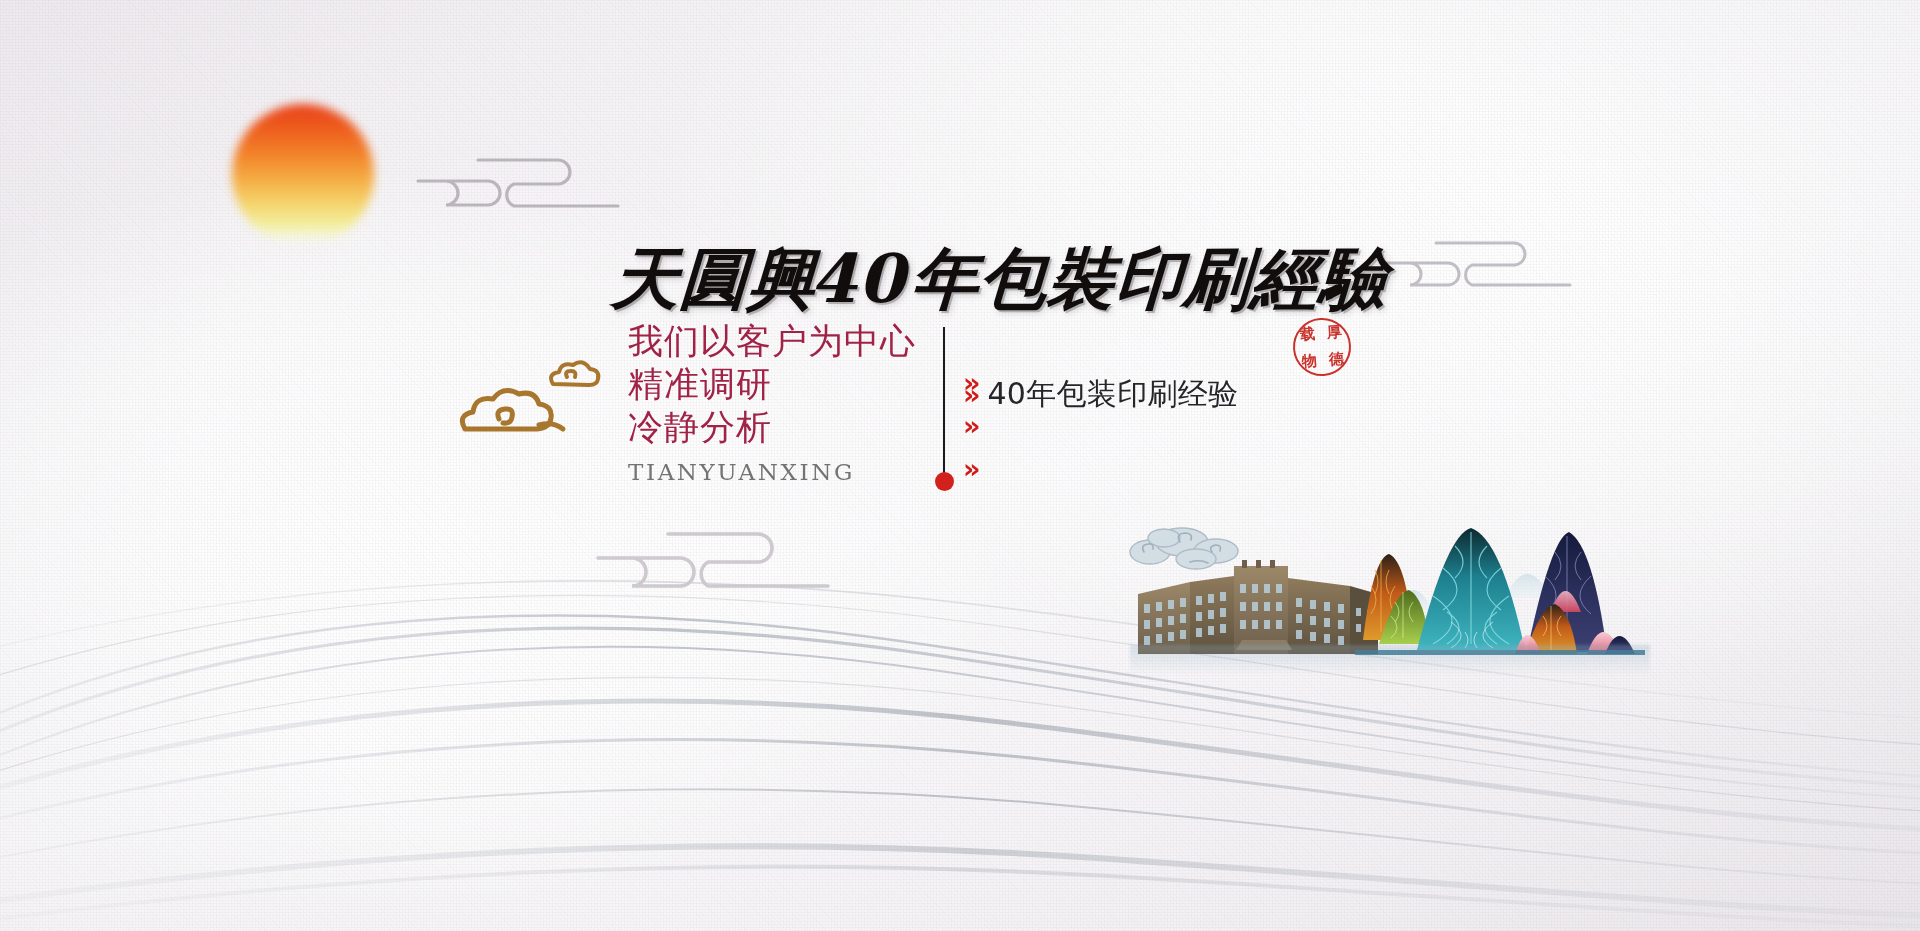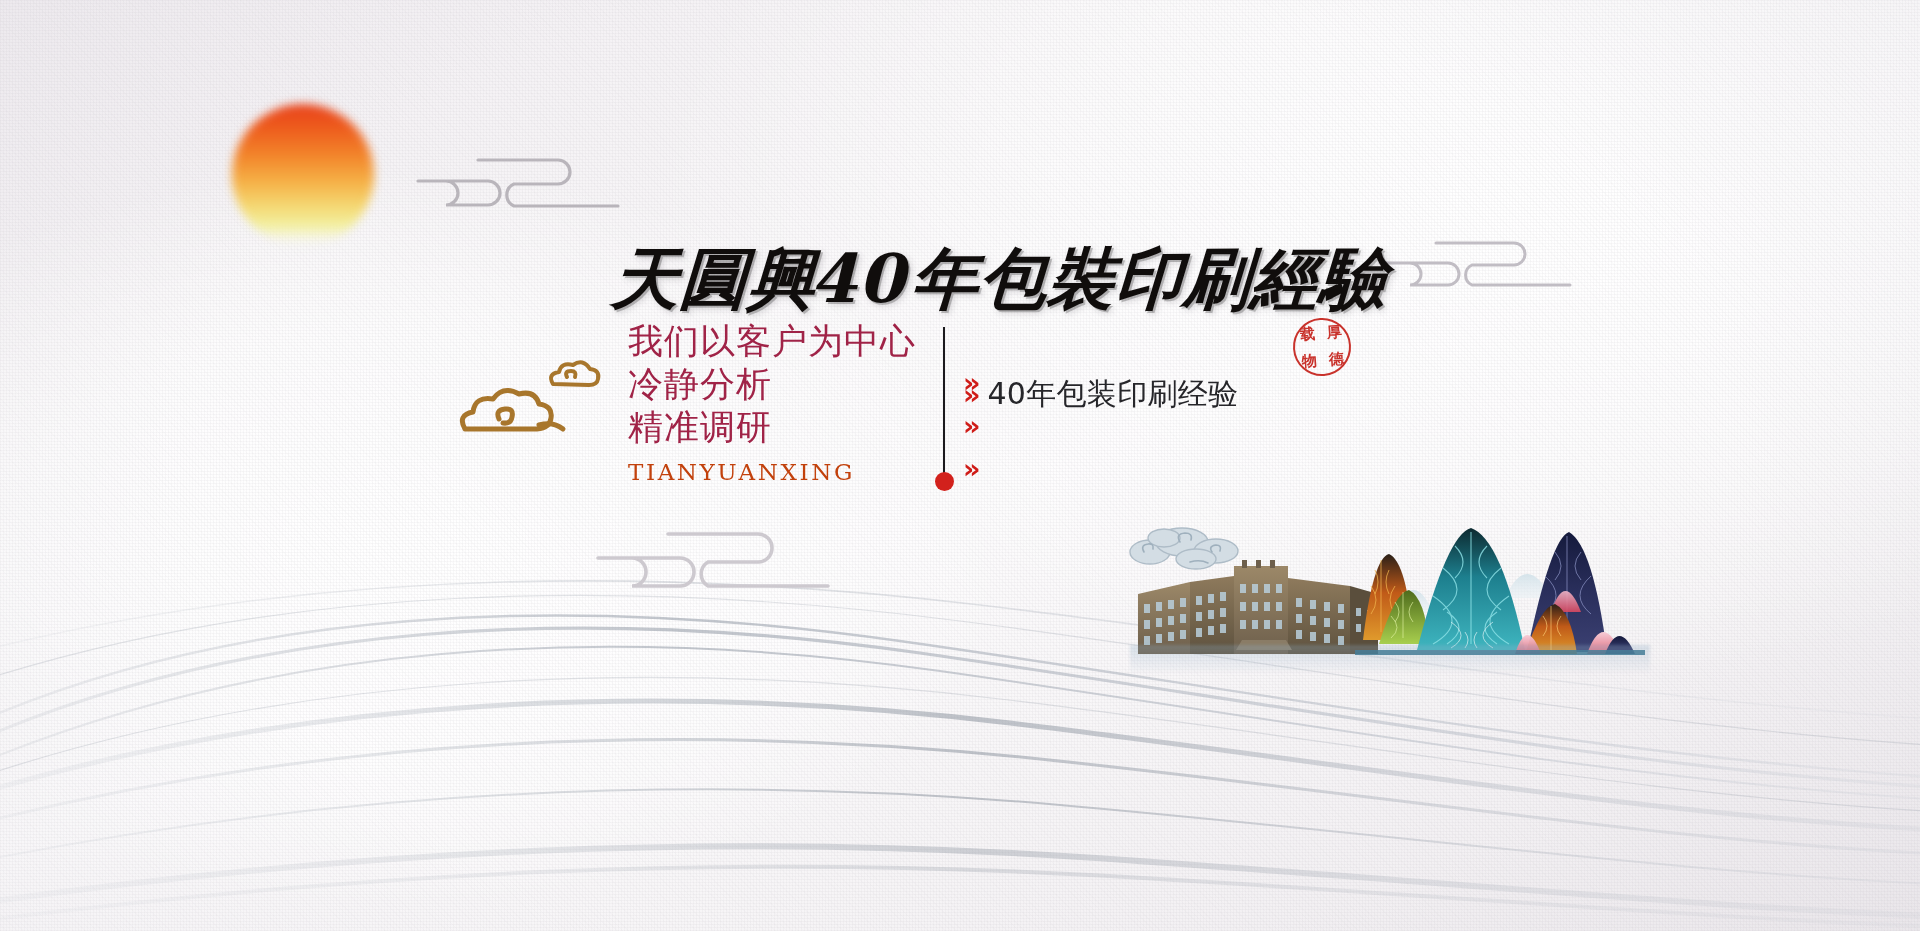--- a/index.html
+++ b/index.html
@@ -93,21 +93,21 @@
     line-height: 43px;
     color: #a02347;
     letter-spacing: 1px;
     white-space: nowrap;
   }
   .left-pinyin {
     margin-top: 10px;
     font-family: "DejaVu Serif", "Liberation Serif", serif;
     font-size: 23px;
     letter-spacing: 2.6px;
-    color: #c2410c;
+    color: #737373;
   }
 
   
   .divider-line {
     position: absolute;
     left: 943px; top: 327px;
     width: 2px; height: 150px;
     background: #1c1a1e;
   }
   .divider-dot {
@@ -283,22 +283,22 @@
         <path d="M8,26 q-6,-10 6,-12 q2,-10 14,-7 q10,-7 17,4 q10,1 8,10 q-1,6 -9,6 z"></path>
         <path d="M22,19 q-3,-6 4,-6 q6,0 4,6"></path>
       </g>
     </svg>
   </div>
 
   <div class="headline">天圓興40年包裝印刷經驗</div>
 
   <div class="left-block">
     <div class="left-line">我们以客户为中心</div>
+    <div class="left-line">精准调研</div>
     <div class="left-line">冷静分析</div>
-    <div class="left-line">精准调研</div>
     <div class="left-pinyin">TIANYUANXING</div>
   </div>
 
   <div class="divider-line"></div>
   <div class="divider-dot"></div>
 
   <div class="bullets">
     <div class="bullet-row">
       <span class="bullet-chevron">»</span>
       <span class="bullet-text">40年包装印刷经验</span>

